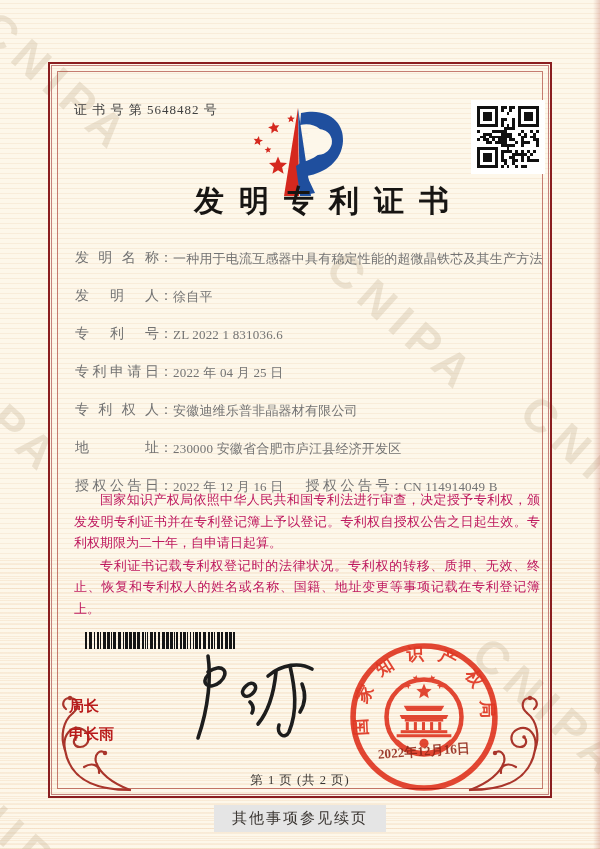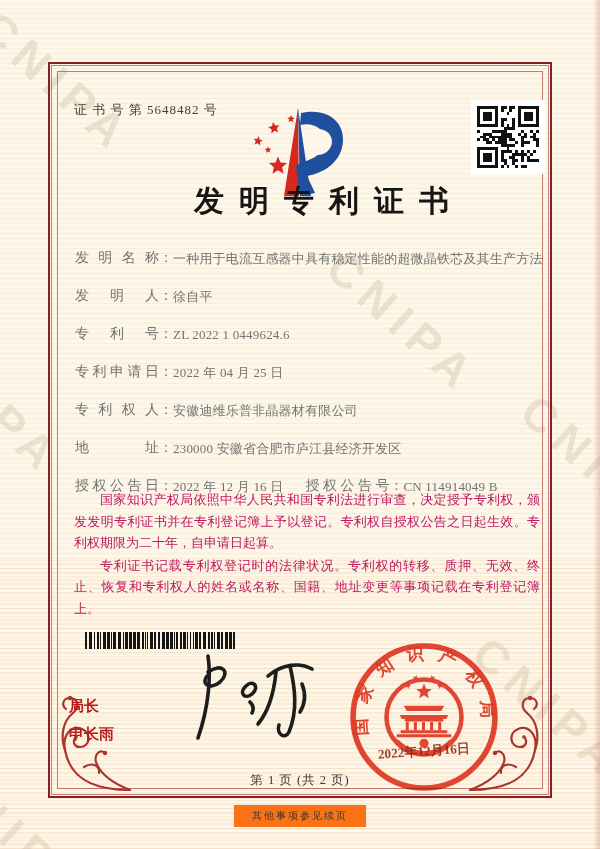--- a/index.html
+++ b/index.html
@@ -57,22 +57,22 @@
   .barcode{position:absolute;left:85px;top:632px;}
   .officer{position:absolute;left:69px;top:692px;font-size:15px;font-weight:700;
       color:#b91c1c;line-height:28px;}
   .signature{position:absolute;left:168px;top:650px;}
   .seal{position:absolute;left:348px;top:641px;mix-blend-mode:multiply;opacity:0.95;}
   .seal-arc{letter-spacing:13px;font-weight:700;}
   .seal-date{font-weight:700;}
 
   .page-num{position:absolute;left:0;right:0;top:772px;text-align:center;font-size:12.5px;
       color:#3b3632;letter-spacing:1px;}
-  .note{position:absolute;left:50%;top:805px;transform:translateX(-50%);background:#f97316;
-      padding:4px 18px;font-size:10px;color:#3b3632;letter-spacing:2px;white-space:nowrap;}
+  .note{position:absolute;left:50%;top:805px;transform:translateX(-50%);background:#e5e5e5;
+      padding:4px 18px;font-size:15px;color:#3b3632;letter-spacing:2px;white-space:nowrap;}
 </style>
 </head>
 <body>
 
 <div class="page">
 
   <div class="texture"></div>
   <div class="texture-bottom"></div>
 
   <span class="watermark wm1">CNIPA</span>
@@ -359,21 +359,21 @@
   <div class="title">发明专利证书</div>
 
   <div class="fields">
     <div class="row">
       <span class="lbl">发明名称</span><span class="colon">：</span><span class="val">一种用于电流互感器中具有稳定性能的超微晶铁芯及其生产方法</span>
     </div>
     <div class="row">
       <span class="lbl">发明人</span><span class="colon">：</span><span class="val">徐自平</span>
     </div>
     <div class="row">
-      <span class="lbl">专利号</span><span class="colon">：</span><span class="val">ZL 2022 1 0449624.6</span>
+      <span class="lbl">专利号</span><span class="colon">：</span><span class="val">ZL 2022 1 831036.6</span>
     </div>
     <div class="row">
       <span class="lbl">专利申请日</span><span class="colon">：</span><span class="val">2022 年 04 月 25 日</span>
     </div>
     <div class="row">
       <span class="lbl">专利权人</span><span class="colon">：</span><span class="val">安徽迪维乐普非晶器材有限公司</span>
     </div>
     <div class="row">
       <span class="lbl">地址</span><span class="colon">：</span><span class="val">230000 安徽省合肥市庐江县经济开发区</span>
     </div>

